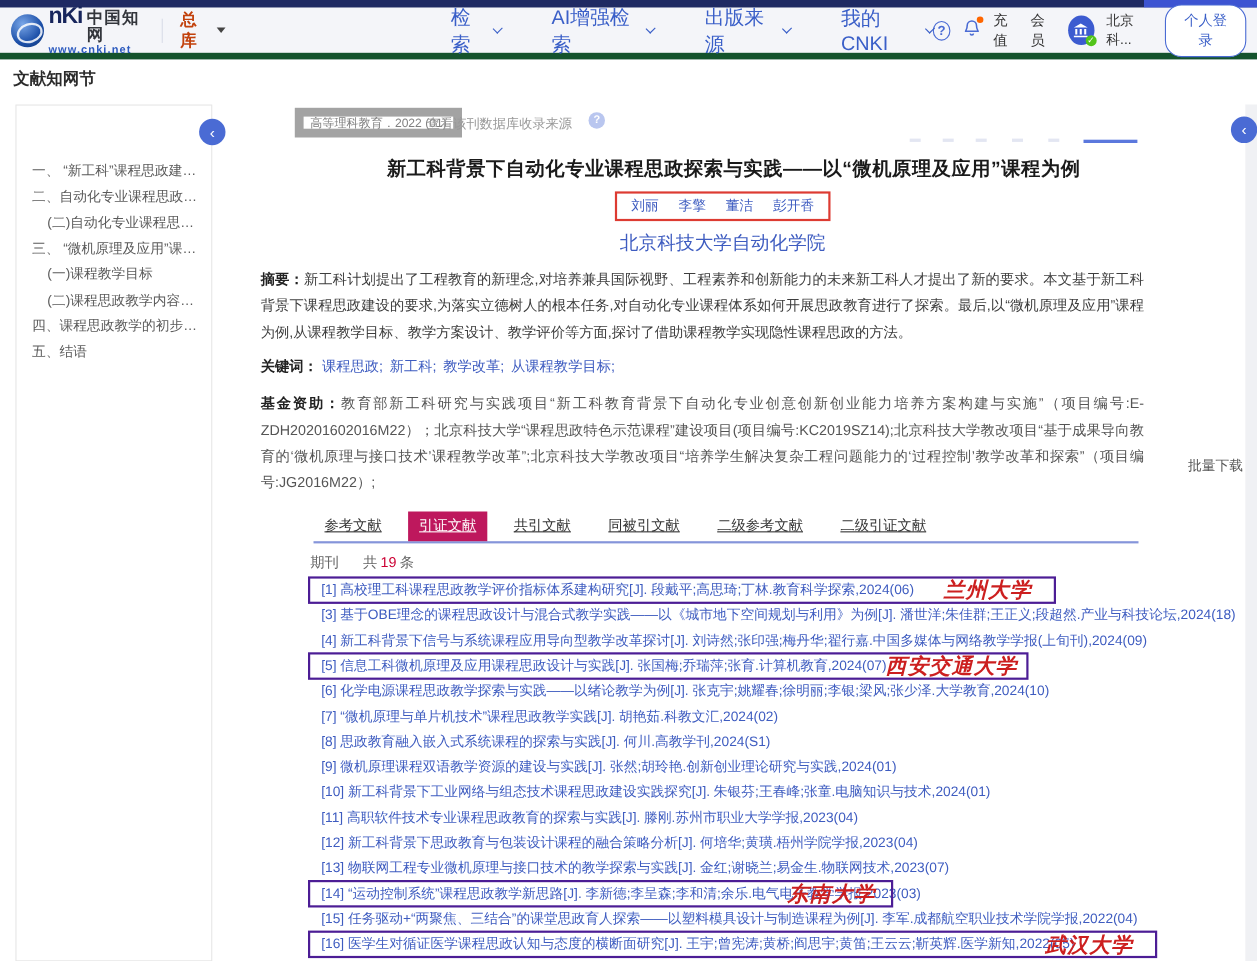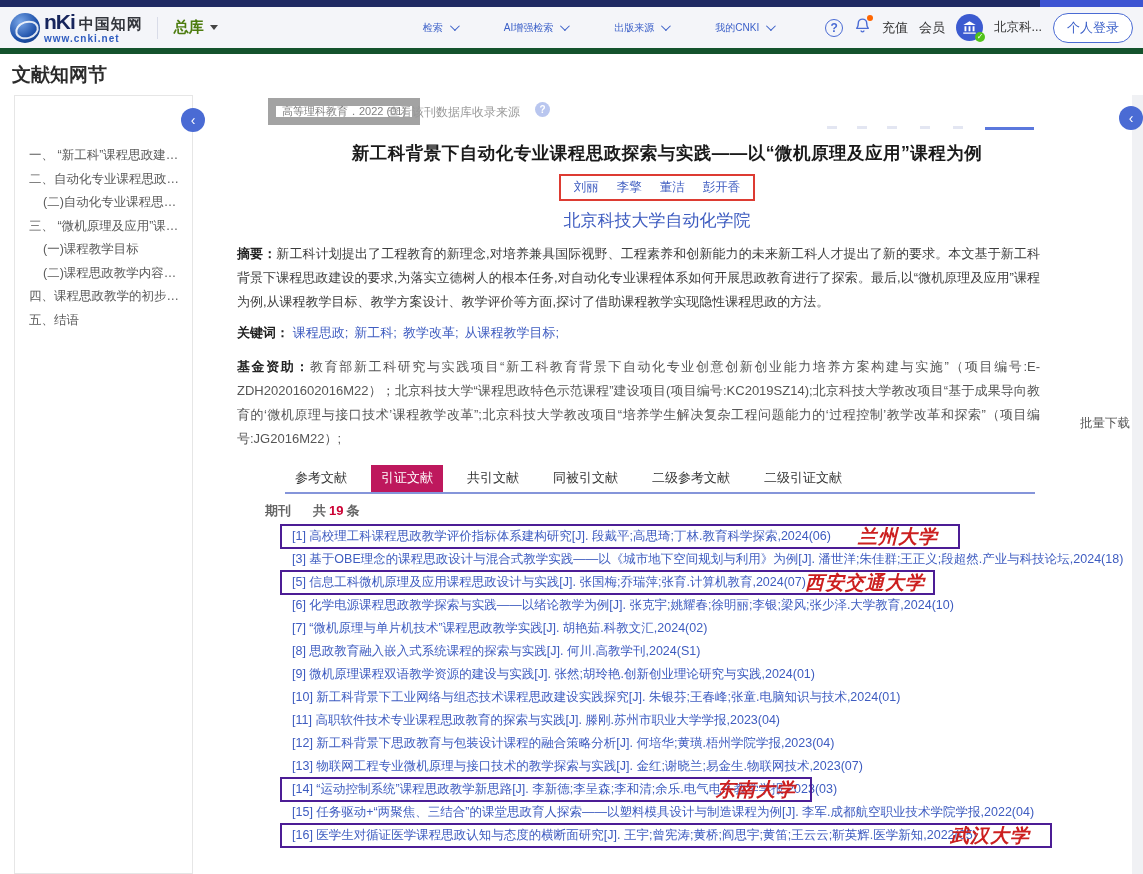--- a/index.html
+++ b/index.html
@@ -18,43 +18,43 @@
   .globe { width:30px; height:30px; border-radius:50%;
     background:radial-gradient(circle at 35% 30%, #7aa7e8, #1c4fa8 60%, #123673); position:relative; flex:0 0 auto; }
   .globe:after{ content:""; position:absolute; left:5px; top:8px; width:20px; height:14px;
     border:2px solid rgba(255,255,255,.85); border-radius:50%; transform:rotate(-18deg); }
   .logo-text { margin-left:4px; line-height:1; }
   .logo-row { display:flex; align-items:baseline; }
   .nki { font-weight:bold; font-size:21px; color:#17255c; letter-spacing:-1px; }
   .brand { font-weight:bold; font-size:15px; color:#33363c; margin-left:4px; letter-spacing:1px; }
   .logo-url { font-size:10px; font-weight:bold; color:#2d5bbf; letter-spacing:1px; margin-top:2px; }
   .hdr-divider { width:1px; height:22px; background:#d9dce8; margin:0 16px 0 14px; }
-  .zk { color:#4d7c0f; font-weight:bold; font-size:15px; cursor:pointer; display:flex; align-items:center; }
+  .zk { color:#c2410c; font-weight:bold; font-size:15px; cursor:pointer; display:flex; align-items:center; }
   .zk .caret { width:0; height:0; border-left:4px solid transparent; border-right:4px solid transparent;
     border-top:5px solid #444; margin-left:6px; }
   nav { display:flex; gap:47px; margin-left:205px; }
-  .nav-item { color:#3a5fc8; font-size:10px; cursor:pointer; display:flex; align-items:center; }
+  .nav-item { color:#3a5fc8; font-size:18px; cursor:pointer; display:flex; align-items:center; }
   .nav-item .chev { width:7px; height:7px; border-right:1.5px solid #3a5fc8; border-bottom:1.5px solid #3a5fc8;
     transform:rotate(45deg) translateY(-2px); margin-left:7px; }
   .hdr-actions { margin-left:auto; display:flex; align-items:center; gap:11px; }
   .icon-help { width:18px; height:18px; border:1.5px solid #4a6bd4; border-radius:50%;
     color:#4a6bd4; font-size:12px; font-weight:bold; text-align:center; line-height:16px; cursor:pointer; }
   .icon-bell { position:relative; cursor:pointer; }
   .icon-bell .dot { position:absolute; right:-2px; top:-2px; width:6px; height:6px; border-radius:50%; background:#f60; }
   .hdr-link { font-size:13px; color:#333; cursor:pointer; }
   .avatar { position:relative; width:27px; height:27px; border-radius:50%; background:#3c5bd0;
     display:flex; align-items:center; justify-content:center; cursor:pointer; }
   .avatar .check { position:absolute; right:-2px; bottom:-1px; width:10px; height:10px; border-radius:50%;
     background:#52c41a; color:#fff; font-size:8px; line-height:10px; text-align:center; }
   .inst-name { font-size:12.5px; color:#333; }
   .login-btn { border:1px solid #4a6bd4; color:#3a5fc8; background:#fff; border-radius:15px;
     font-size:13px; padding:5px 13px; cursor:pointer; font-family:inherit; }
 
   
-  .breadcrumb { position:absolute; left:12px; top:62px; font-size:19px; font-weight:bold; color:#2b2b2b; }
+  .breadcrumb { position:absolute; left:12px; top:62px; font-size:15px; font-weight:bold; color:#2b2b2b; }
 
   
   aside { position:absolute; left:14px; top:95px; width:179px; bottom:0; background:#fff;
     border:1px solid #e6e6e6; }
   .collapse-btn { position:absolute; width:24px; height:24px; border-radius:50%; background:#4a6bd4;
     color:#fff; border:none; font-size:14px; line-height:22px; text-align:center; cursor:pointer; z-index:5; }
   .collapse-left { left:181px; top:108px; }
   .collapse-right { left:1119px; top:106px; }
   .toc { list-style:none; padding:48px 8px 0 14px; }
   .toc li { font-size:12.5px; color:#5a5a5a; line-height:23.5px; white-space:nowrap; overflow:hidden;
@@ -87,25 +87,25 @@
   .affil a { font-size:17px; color:#3e5cc0; text-decoration:none; cursor:pointer; }
 
   .para { margin:10px 92px 0 15px; font-size:13px; color:#3d3d3d; line-height:24px; text-align:justify; }
   .para b { color:#222; }
   .keywords-p { margin-top:7px; }
   .keywords-p a { color:#3e5cc0; text-decoration:none; margin-right:6px; cursor:pointer; }
   .fund-p { color:#555; }
   .fund-p span { color:#555; }
 
   .tabs { margin:14px 97px 0 63px; display:flex; border-bottom:2px solid #8595da; }
-  .tab { font-size:13px; color:#333; padding:4px 10px 5px; margin-right:14px; cursor:pointer; white-space:nowrap; }
+  .tab { font-size:13px; color:#333; padding:4px 10px 5px; margin-right:14px; cursor:pointer; white-space:nowrap;text-decoration:underline; }
   .tab.active { background:#be185d; color:#fff; }
   .batch { position:absolute; right:2px; top:320px; font-size:12.5px; color:#555; cursor:pointer; text-decoration:none; }
 
-  .list-meta { margin:8px 0 0 43px; font-size:13px; color:#666;font-weight:bold; }
+  .list-meta { margin:8px 0 0 60px; font-size:13px; color:#666; }
   .list-meta .cnt { color:#c03; margin:0 3px; }
   .list-meta .typ { margin-right:22px; color:#666; }
 
   .cites { margin-top:5px; }
   .cite-row { position:relative; height:23px; margin-left:64px; padding-left:6px; display:flex; align-items:center; }
   .cite-row a { font-size:12.5px; color:#3e5cc0; text-decoration:none; white-space:nowrap; cursor:pointer; }
   .anno-box { position:absolute; left:-6px; top:-1px; height:25px; border:2px solid #4c1d95; pointer-events:none;font-style:italic; }
   .anno-label { position:absolute; top:50%; transform:translateY(-50%); font-size:19px; font-weight:bold;
     color:#cc1f1f; white-space:nowrap; letter-spacing:1px; }
 </style>
@@ -255,20 +255,23 @@
       <div class="cite-row">
         <a>[1] 高校理工科课程思政教学评价指标体系建构研究[J]. 段戴平;高思琦;丁林.教育科学探索,2024(06)</a>
         <div class="anno-box" style="width: 680px;">
           <span class="anno-label" style="right: 20px; color: rgb(204, 31, 31);">兰州大学</span>
         </div>
       </div>
       <div class="cite-row">
         <a>[3] 基于OBE理念的课程思政设计与混合式教学实践——以《城市地下空间规划与利用》为例[J]. 潘世洋;朱佳群;王正义;段超然.产业与科技论坛,2024(18)</a>
       </div>
       <div class="cite-row">
+        <a>[4] 新工科背景下信号与系统课程应用导向型教学改革探讨[J]. 刘诗然;张印强;梅丹华;翟行嘉.中国多媒体与网络教学学报(上旬刊),2024(09)</a>
+      </div>
+      <div class="cite-row">
         <a>[5] 信息工科微机原理及应用课程思政设计与实践[J]. 张国梅;乔瑞萍;张育.计算机教育,2024(07)</a>
         <div class="anno-box" style="width: 655px;">
           <span class="anno-label" style="right: 8px; color: rgb(204, 31, 31);">西安交通大学</span>
         </div>
       </div>
       <div class="cite-row">
         <a>[6] 化学电源课程思政教学探索与实践——以绪论教学为例[J]. 张克宇;姚耀春;徐明丽;李银;梁风;张少泽.大学教育,2024(10)</a>
       </div>
       <div class="cite-row">
         <a>[7] “微机原理与单片机技术”课程思政教学实践[J]. 胡艳茹.科教文汇,2024(02)</a>

